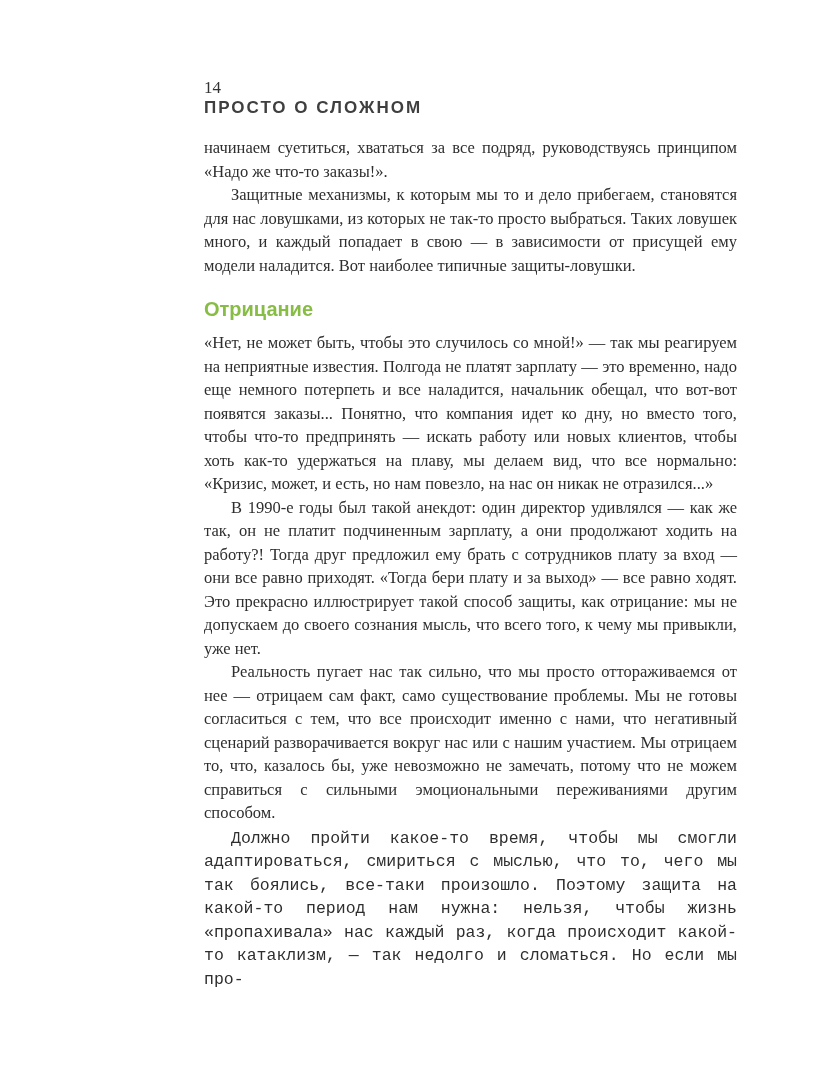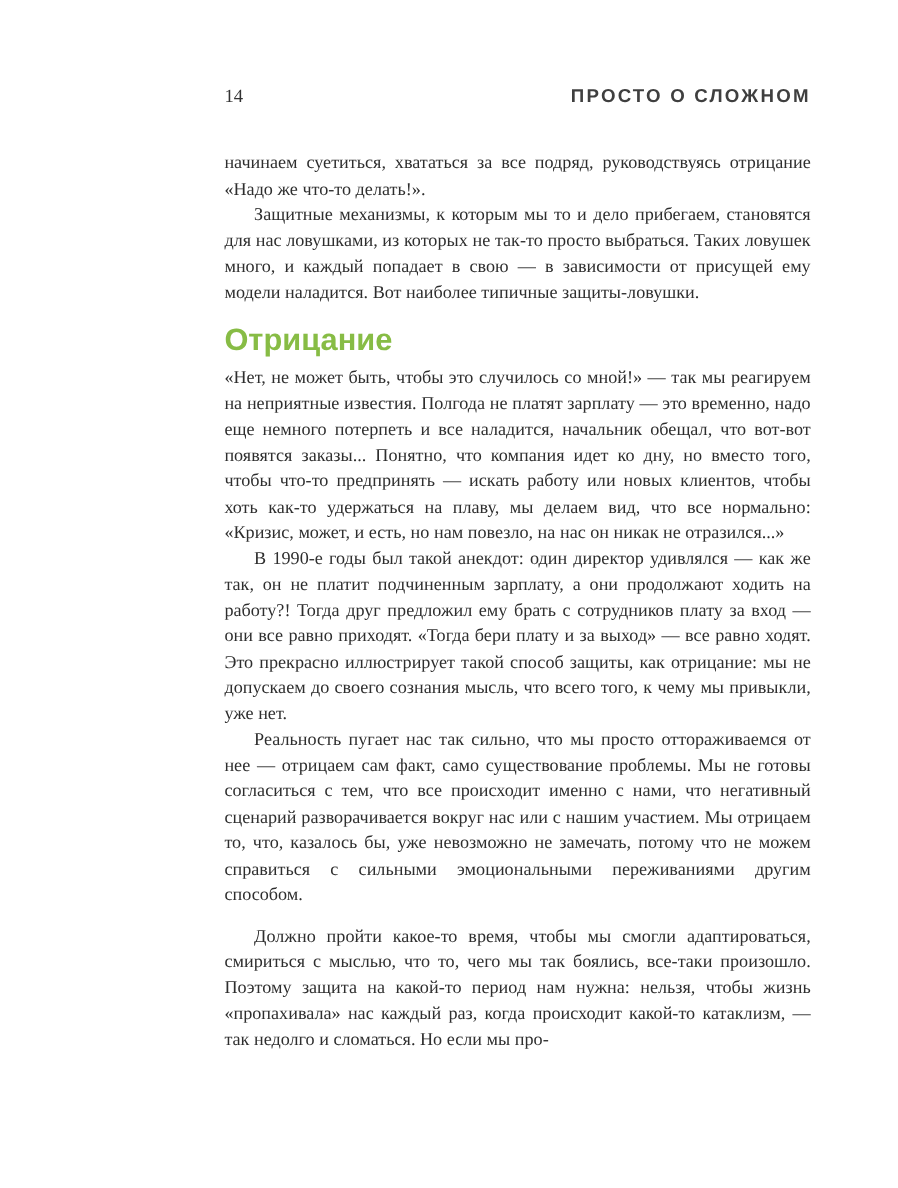--- a/index.html
+++ b/index.html
@@ -17,20 +17,21 @@
     color: #2e2e2e;
   }
   .running-head {
     position: absolute;
     top: 78px;
     left: 204px;
     width: 533px;
     display: flex;
     justify-content: space-between;
     align-items: baseline;
+    flex-direction: column;
   }
   .page-number {
     font-family: "Liberation Serif", serif;
     font-size: 17px;
     color: #333333;
   }
   .running-title {
     font-family: "Liberation Sans", sans-serif;
     font-size: 17px;
     letter-spacing: 2px;
@@ -49,43 +50,44 @@
     font-size: 16.5px;
     line-height: 23.5px;
     text-align: justify;
     hyphens: auto;
     -webkit-hyphens: auto;
   }
   .body-text p.indent {
     text-indent: 27px;
   }
   .body-text p.spaced {
-    margin-top: 14px;
+    margin-top: 2px;
+    font-family: Liberation Mono, monospace;
   }
   h2.section-heading {
     margin: 20px 0 10px 0;
     font-family: "Liberation Sans", sans-serif;
     font-weight: 700;
-    font-size: 28px;
+    font-size: 20px;
     line-height: 24px;
   }
 </style>
 </head>
 <body>
 
 <div class="page" style="color: rgb(46, 46, 46); background: rgb(255, 255, 255);">
 
   <div class="running-head">
     <span class="page-number">14</span>
     <span class="running-title">ПРОСТО О СЛОЖНОМ</span>
   </div>
 
   <div class="body-text">
 
-    <p class="noindent">начинаем суетиться, хвататься за все подряд, руководствуясь отрицание «Надо же что-то делать!».</p>
+    <p class="noindent">начинаем суетиться, хвататься за все подряд, руководствуясь принципом «Надо же что-то заказы!».</p>
 
     <p class="indent">Защитные механизмы, к которым мы то и дело прибегаем, становятся для нас ловушками, из которых не так-то просто выбраться. Таких ловушек много, и каждый попадает в свою — в зависимости от присущей ему модели наладится. Вот наиболее типичные защиты-ловушки.</p>
 
     <h2 class="section-heading" style="color: rgb(135, 188, 69);">Отрицание</h2>
 
     <p class="noindent">«Нет, не может быть, чтобы это случилось со мной!» — так мы реагируем на неприятные известия. Полгода не платят зарплату — это временно, надо еще немного потерпеть и все наладится, начальник обещал, что вот-вот появятся заказы... Понятно, что компания идет ко дну, но вместо того, чтобы что-то предпринять — искать работу или новых клиентов, чтобы хоть как-то удержаться на плаву, мы делаем вид, что все нормально: «Кризис, может, и есть, но нам повезло, на нас он никак не отразился...»</p>
 
     <p class="indent">В 1990-е годы был такой анекдот: один директор удивлялся — как же так, он не платит подчиненным зарплату, а они продолжают ходить на работу?! Тогда друг предложил ему брать с сотрудников плату за вход — они все равно приходят. «Тогда бери плату и за выход» — все равно ходят. Это прекрасно иллюстрирует такой способ защиты, как отрицание: мы не допускаем до своего сознания мысль, что всего того, к чему мы привыкли, уже нет.</p>
 
     <p class="indent">Реальность пугает нас так сильно, что мы просто оттораживаемся от нее — отрицаем сам факт, само существование проблемы. Мы не готовы согласиться с тем, что все происходит именно с нами, что негативный сценарий разворачивается вокруг нас или с нашим участием. Мы отрицаем то, что, казалось бы, уже невозможно не замечать, потому что не можем справиться с сильными эмоциональными переживаниями другим способом.</p>

